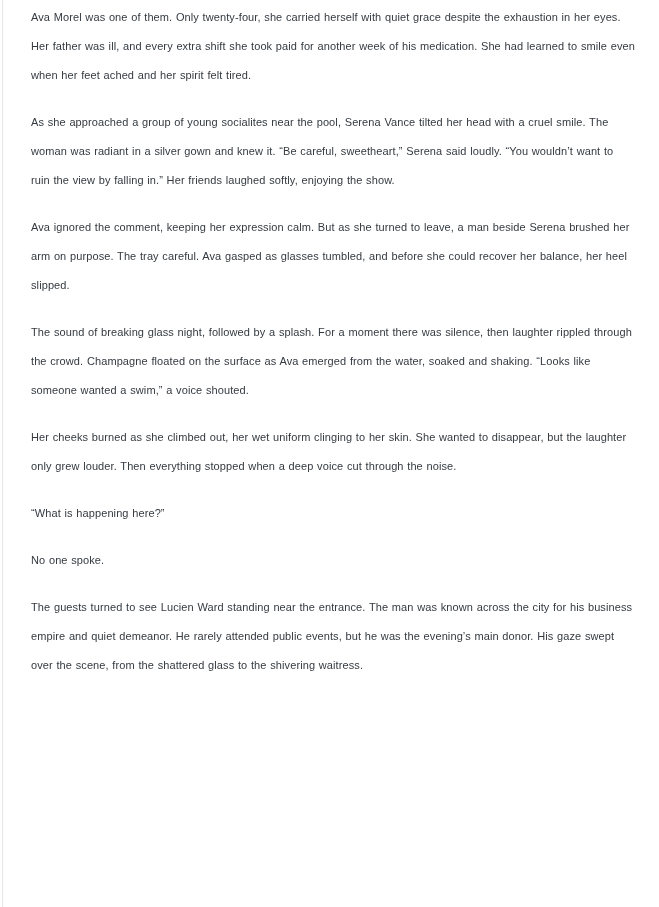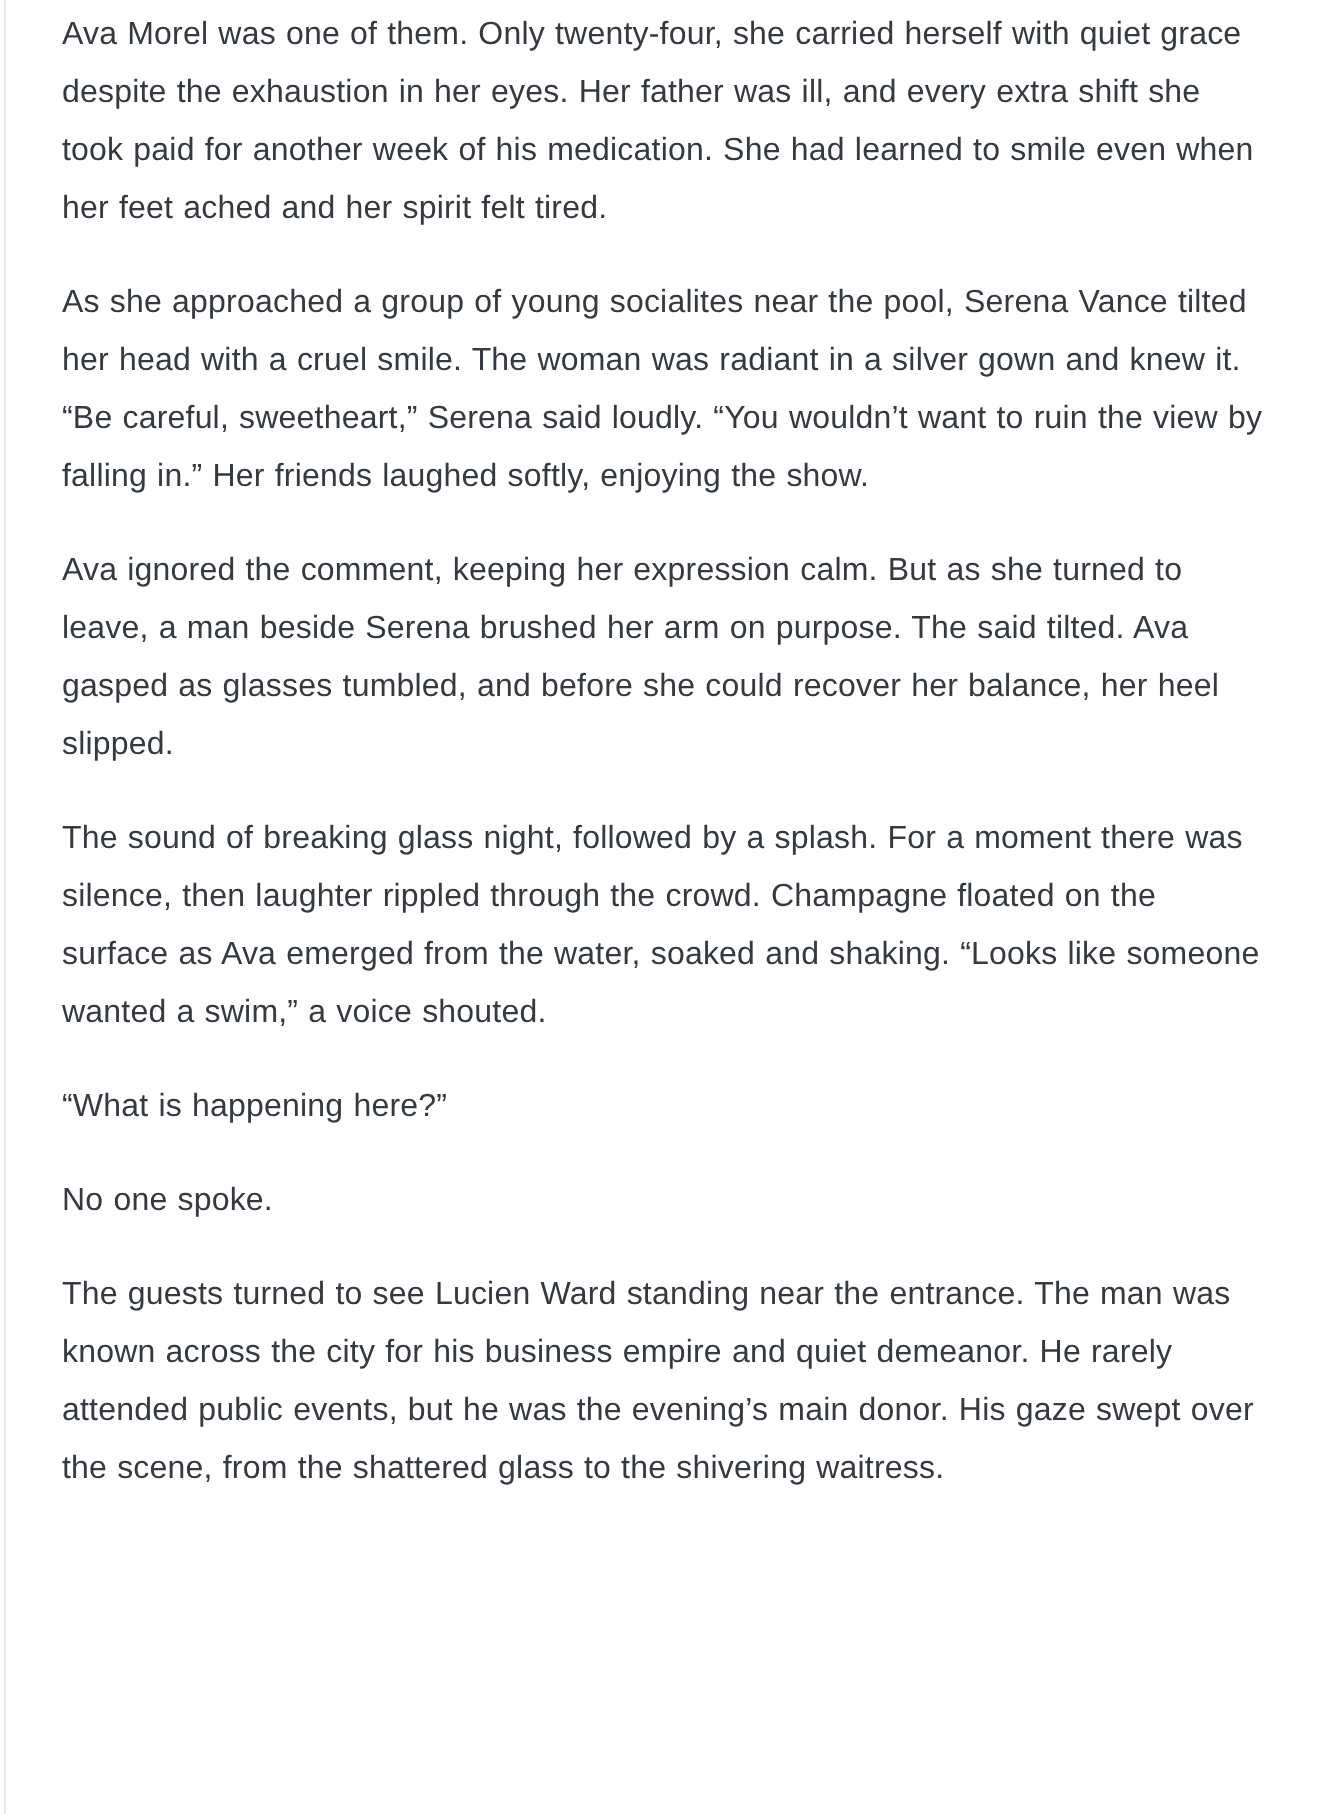--- a/index.html
+++ b/index.html
@@ -21,35 +21,36 @@
     height: 907px;
     background: #e7e7e7;
   }
   .document-body {
     position: absolute;
     left: 31px;
     top: 3px;
     width: 604px;
   }
   .document-body p {
-    font-size: 16px;
+    font-size: 11px;
     line-height: 29px;
     color: #343a40;
     margin: 0 0 18px 0;
     letter-spacing: 0.1px;
     word-spacing: 0.5px;
   }
 </style>
 </head>
 <body>
 
 <div class="page-left-border"></div>
 
 <div class="document-body">
   <p>Ava Morel was one of them. Only twenty-four, she carried herself with quiet grace despite the exhaustion in her eyes. Her father was ill, and every extra shift she took paid for another week of his medication. She had learned to smile even when her feet ached and her spirit felt tired.</p>
   <p>As she approached a group of young socialites near the pool, Serena Vance tilted her head with a cruel smile. The woman was radiant in a silver gown and knew it. “Be careful, sweetheart,” Serena said loudly. “You wouldn’t want to ruin the view by falling in.” Her friends laughed softly, enjoying the show.</p>
-  <p>Ava ignored the comment, keeping her expression calm. But as she turned to leave, a man beside Serena brushed her arm on purpose. The said tilted. Ava gasped as glasses tumbled, and before she could recover her balance, her heel slipped.</p>
+  <p>Ava ignored the comment, keeping her expression calm. But as she turned to leave, a man beside Serena brushed her arm on purpose. The tray careful. Ava gasped as glasses tumbled, and before she could recover her balance, her heel slipped.</p>
   <p>The sound of breaking glass night, followed by a splash. For a moment there was silence, then laughter rippled through the crowd. Champagne floated on the surface as Ava emerged from the water, soaked and shaking. “Looks like someone wanted a swim,” a voice shouted.</p>
+  <p>Her cheeks burned as she climbed out, her wet uniform clinging to her skin. She wanted to disappear, but the laughter only grew louder. Then everything stopped when a deep voice cut through the noise.</p>
   <p>“What is happening here?”</p>
   <p>No one spoke.</p>
   <p>The guests turned to see Lucien Ward standing near the entrance. The man was known across the city for his business empire and quiet demeanor. He rarely attended public events, but he was the evening’s main donor. His gaze swept over the scene, from the shattered glass to the shivering waitress.</p>
 
 </div>
 
 </body></html>

